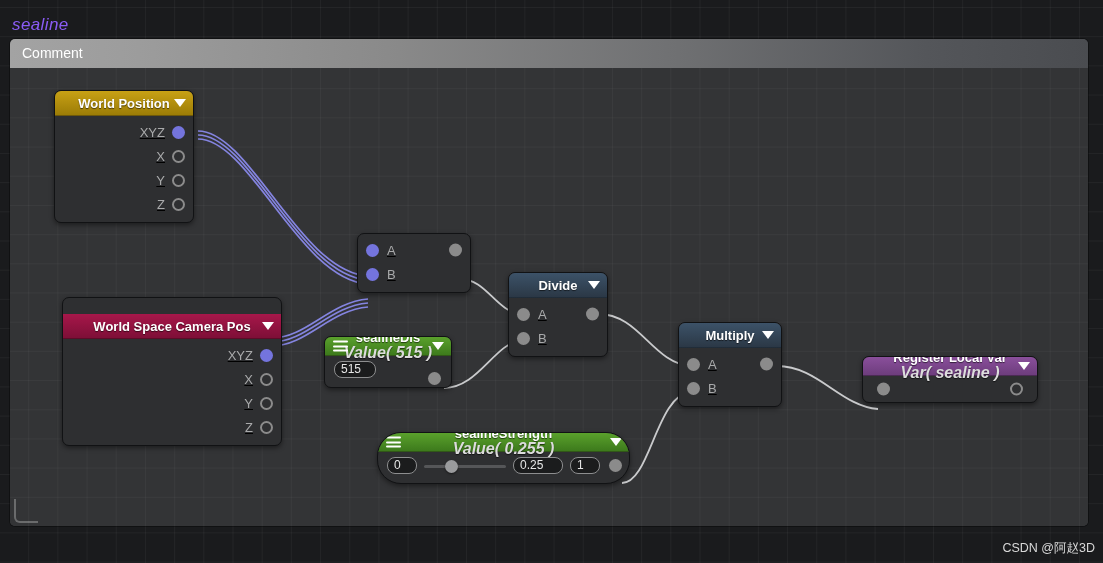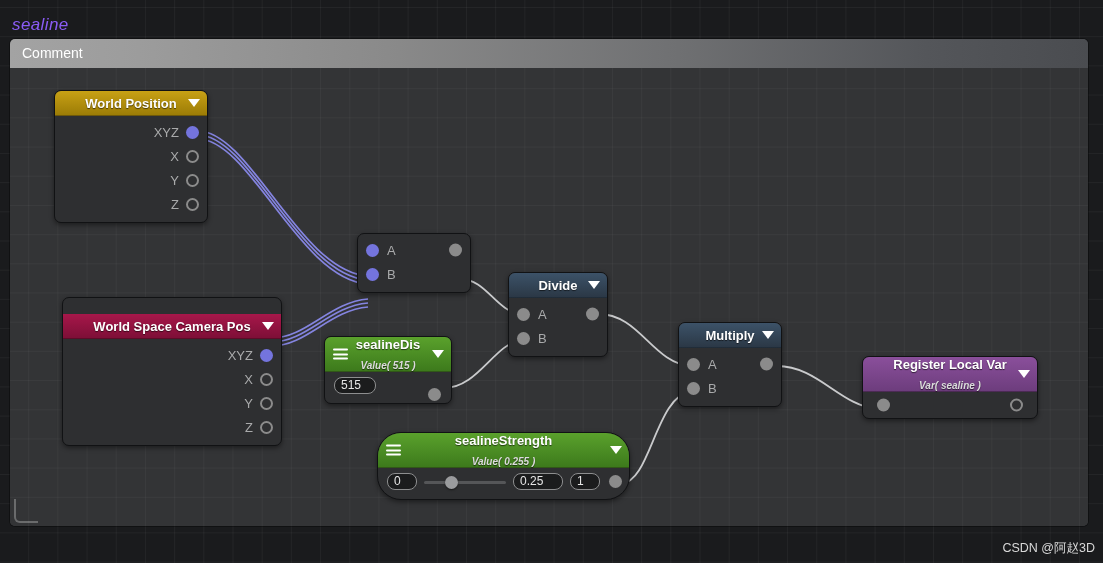--- a/index.html
+++ b/index.html
@@ -90,32 +90,32 @@
     box-shadow: 0 2px 5px rgba(0,0,0,0.45);
     overflow: hidden;
   }
   .node-head {
     position: relative;
     display: flex; align-items: center;
     height: 25px;
     padding: 0 8px;
     border-bottom: 1px solid rgba(0,0,0,0.45);
   }
-  .node-head.tall { height: 35px; flex-direction: column; justify-content: center; align-items: stretch; }
+  .node-head.tall { height: 19px; flex-direction: column; justify-content: center; align-items: stretch; }
   .node-title {
     flex: 1 1 auto;
     text-align: center;
     font-size: 13px; font-weight: bold;
     color: #ffffff;
     text-shadow: 0 1px 1px rgba(0,0,0,0.6);
     white-space: nowrap;
   }
   .node-sub {
     text-align: center;
-    font-size: 10px; font-style: italic; font-weight: bold;
+    font-size: 16px; font-style: italic; font-weight: bold;
     color: #dcdcdc;
     text-shadow: 0 1px 1px rgba(0,0,0,0.6);
     margin-top: -1px;
   }
   .caret {
     position: absolute; right: 7px; top: 50%;
     transform: translateY(-50%);
     width: 0; height: 0;
     border-left: 6px solid transparent;
     border-right: 6px solid transparent;
@@ -137,20 +137,21 @@
   .h-green   { background: linear-gradient(to bottom, #5aa12c, #3d7a1c); }
   .h-purple  { background: linear-gradient(to bottom, #8a4f9b, #6d3d7d); }
 
   .node-body { position: relative; padding: 4px 0 6px; }
 
   .port-row {
     position: relative;
     display: flex; align-items: center;
     height: 24px;
     padding: 0 8px;
+    text-decoration: underline;
   }
   .port-row.right { justify-content: flex-end; }
   .port-label { font-size: 13px; color: #a9aaab; }
   .port-label.lbl-left { margin-left: 8px; }
   .port-label.lbl-right { margin-right: 7px; }
   .dot {
     width: 13px; height: 13px; border-radius: 50%;
     flex: 0 0 auto;
   }
   .dot.purple { background: #7474dd; }
@@ -242,21 +243,21 @@
 
     <path d="M444,388 C478,388 494,344 521,340" fill="none" stroke="#c9cacc" stroke-width="1.8"></path>
 
     <path d="M598,314 C640,314 652,363 691,366" fill="none" stroke="#c9cacc" stroke-width="1.8"></path>
 
     <path d="M622,483 C650,483 656,396 691,391" fill="none" stroke="#c9cacc" stroke-width="1.8"></path>
 
     <path d="M777,366 C818,366 840,406 878,409" fill="none" stroke="#c9cacc" stroke-width="1.8"></path>
   </svg>
 
-  <div class="node" style="left:54px; top:90px; width:154px;">
+  <div class="node" style="left:54px; top:90px; width:140px;">
     <div class="node-head h-gold">
       <span class="node-title">World Position</span>
       <span class="caret"></span>
     </div>
     <div class="node-body">
       <div class="port-row right">
         <span class="port-label lbl-right">XYZ</span>
         <span class="dot purple"></span>
       </div>
       <div class="port-row right">

